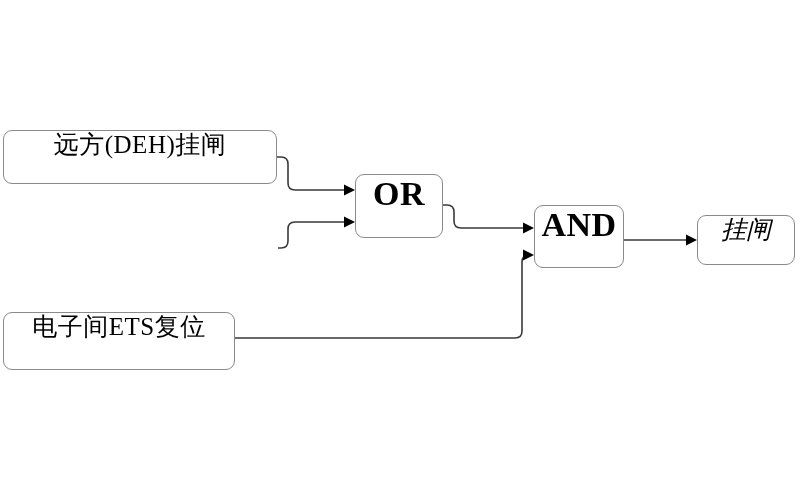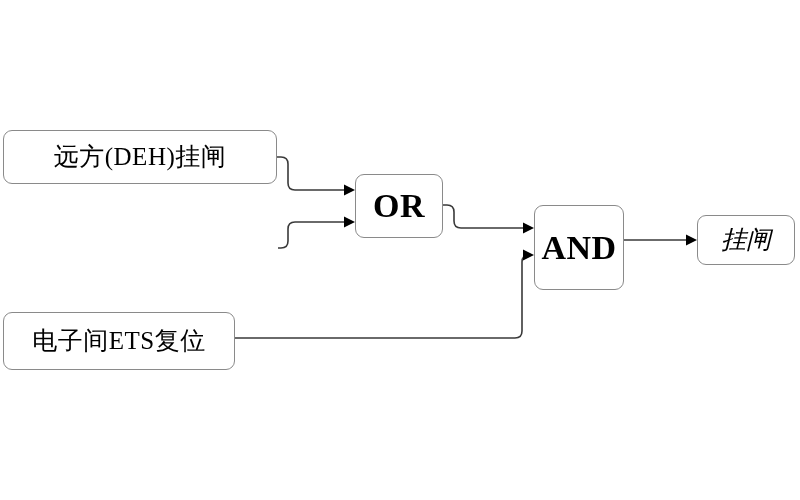--- a/index.html
+++ b/index.html
@@ -15,21 +15,20 @@
     overflow: hidden;
     font-family: "Liberation Serif", "DejaVu Serif", serif;
   }
   .node {
     position: absolute;
     box-sizing: border-box;
     background: #ffffff;
     border: 1px solid #8a8a8a;
     border-radius: 9px;
     display: flex;
-    align-items: center;
     justify-content: center;
     color: #000000;
     line-height: 1.1;
     white-space: nowrap;
   }
   .node.input-node {
     font-size: 25px;
     letter-spacing: 0.5px;
   }
   .node.gate-node {
@@ -90,21 +89,21 @@
 
 
   <div class="node input-node" style="left:3px; top:312px; width:232px; height:58px;">
     <span>电子间ETS复位</span>
   </div>
 
   <div class="node gate-node" style="left:355px; top:174px; width:88px; height:64px;">
     <span>OR</span>
   </div>
 
-  <div class="node gate-node" style="left:534px; top:205px; width:90px; height:85px;">
+  <div class="node gate-node" style="left:534px; top:205px; width:90px; height:63px;">
     <span>AND</span>
   </div>
 
   <div class="node output-node" style="left:697px; top:215px; width:98px; height:50px;">
     <span>挂闸</span>
   </div>
 
 </div>
 
 </body></html>

